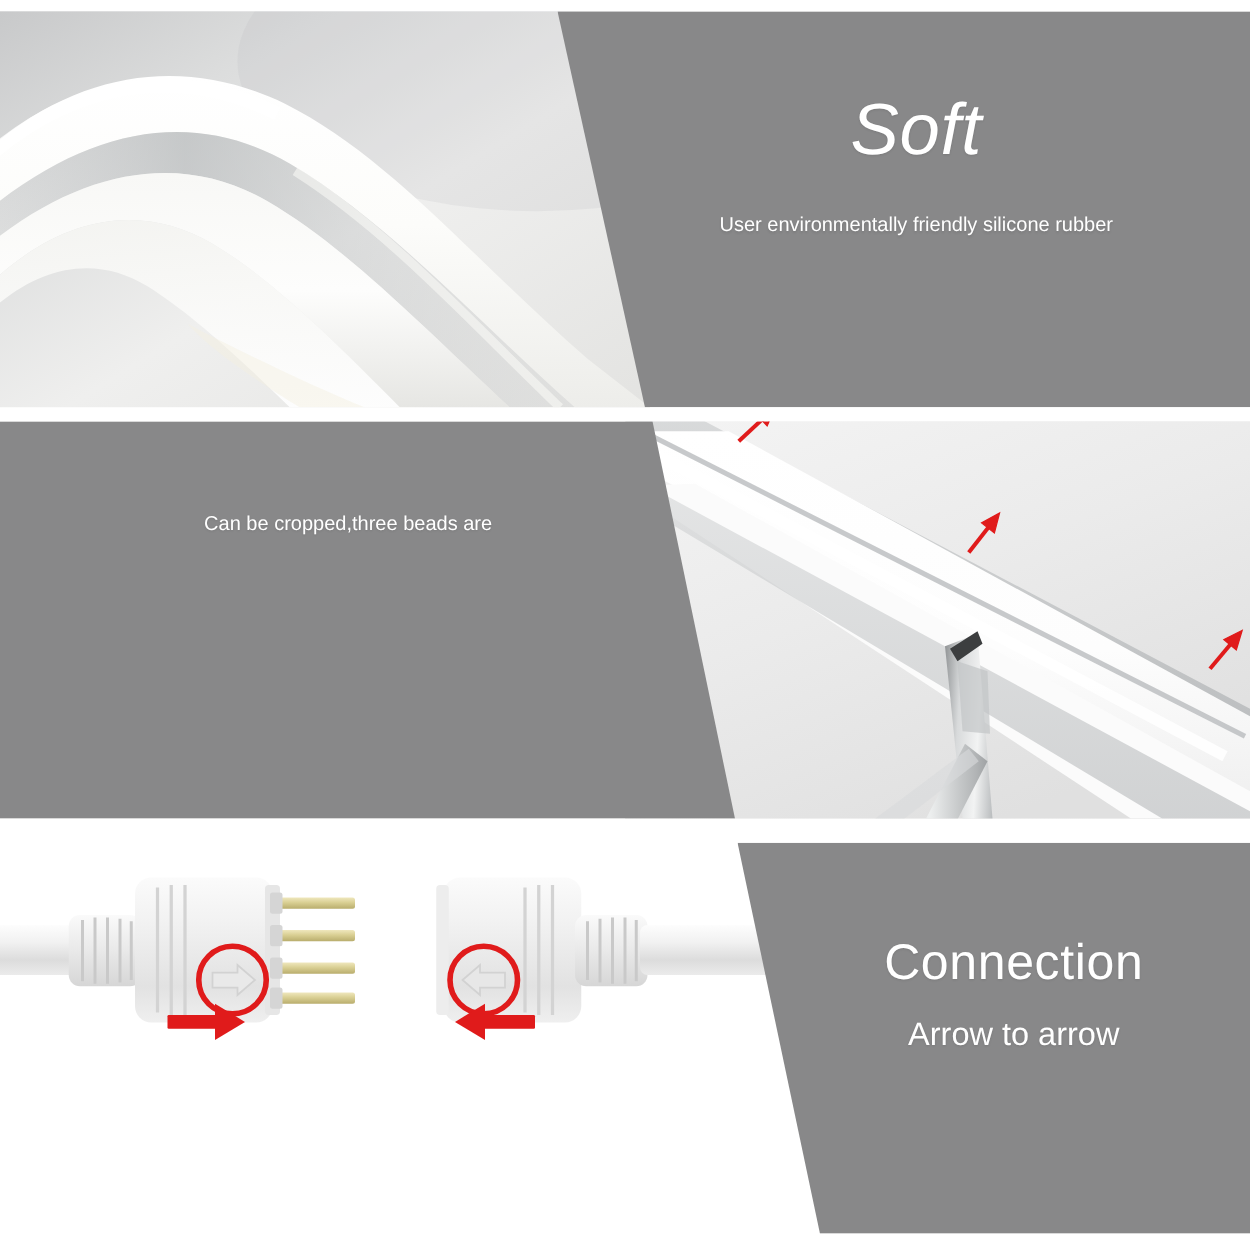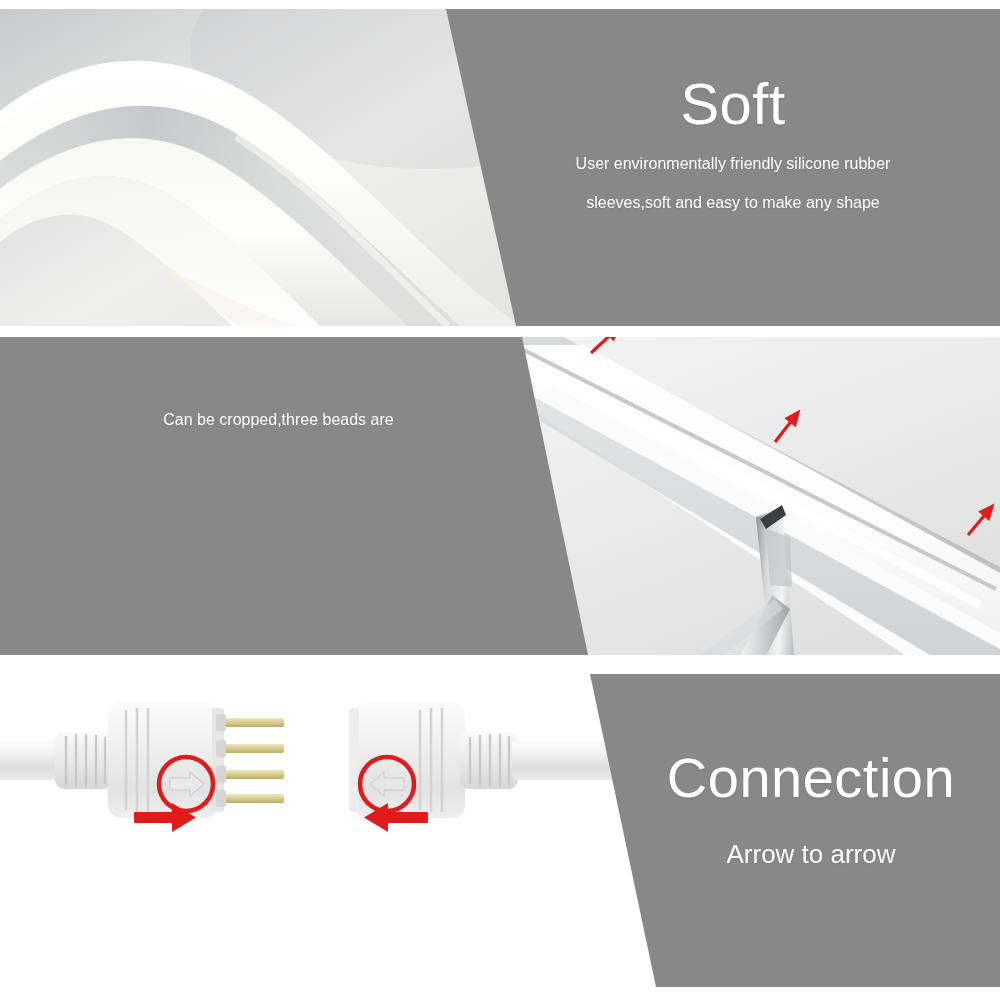--- a/index.html
+++ b/index.html
@@ -43,25 +43,25 @@
     clip-path:polygon(590px 0,1000px 0,1000px 100%,656px 100%);}
 
   
   .textblock{position:absolute;text-align:center;color:#ffffff;
     text-shadow:0 1px 2px rgba(0,0,0,.10);}
   .title{font-size:58px;font-weight:400;line-height:1;letter-spacing:.5px;
     white-space:nowrap;}
   .subtitle{font-size:16px;font-weight:400;line-height:39px;}
 
   #soft-text{left:483px;top:75px;width:500px;}
-  #soft-text .title{margin:0 0 11px 0;}
+  #soft-text .title{margin:0 0 28px 0;font-style:italic;}
   #cut-text{left:30px;top:400px;width:497px;}
   #cut-text .title{margin:0 0 30px 0;}
   #conn-text{left:622px;top:750px;width:378px;}
-  #conn-text .title{margin:0 0 29px 0;font-size:56px;}
+  #conn-text .title{margin:0 0 18px 0;font-size:40px;}
   #conn-text .subtitle{font-size:26px;}
 
   
   .cutart{position:absolute;left:0;top:0;width:1000px;height:318px;}
 
   
   .connart{position:absolute;left:0;top:0;width:700px;height:313px;}
 </style>
 </head>
 <body>
@@ -125,21 +125,20 @@
         </svg>
       </div>
     </div>
 
     <div class="gray"></div>
   </div>
 
   <div class="textblock" id="soft-text">
     <div class="title">Soft</div>
     <div class="subtitle">User environmentally friendly silicone rubber</div>
-    <div class="subtitle">sleeves,soft and easy to make any shape</div>
   </div>
 
   <div class="row" id="row-cut">
 
     <div class="photo">
       <div class="cutart" style="left:-500px;">
         <svg width="1000" height="318" viewBox="0 0 1000 318">
           <defs>
             <linearGradient id="bgB" x1="0" y1="0" x2="0.6" y2="1">
               <stop offset="0" stop-color="#f4f4f4"></stop>

